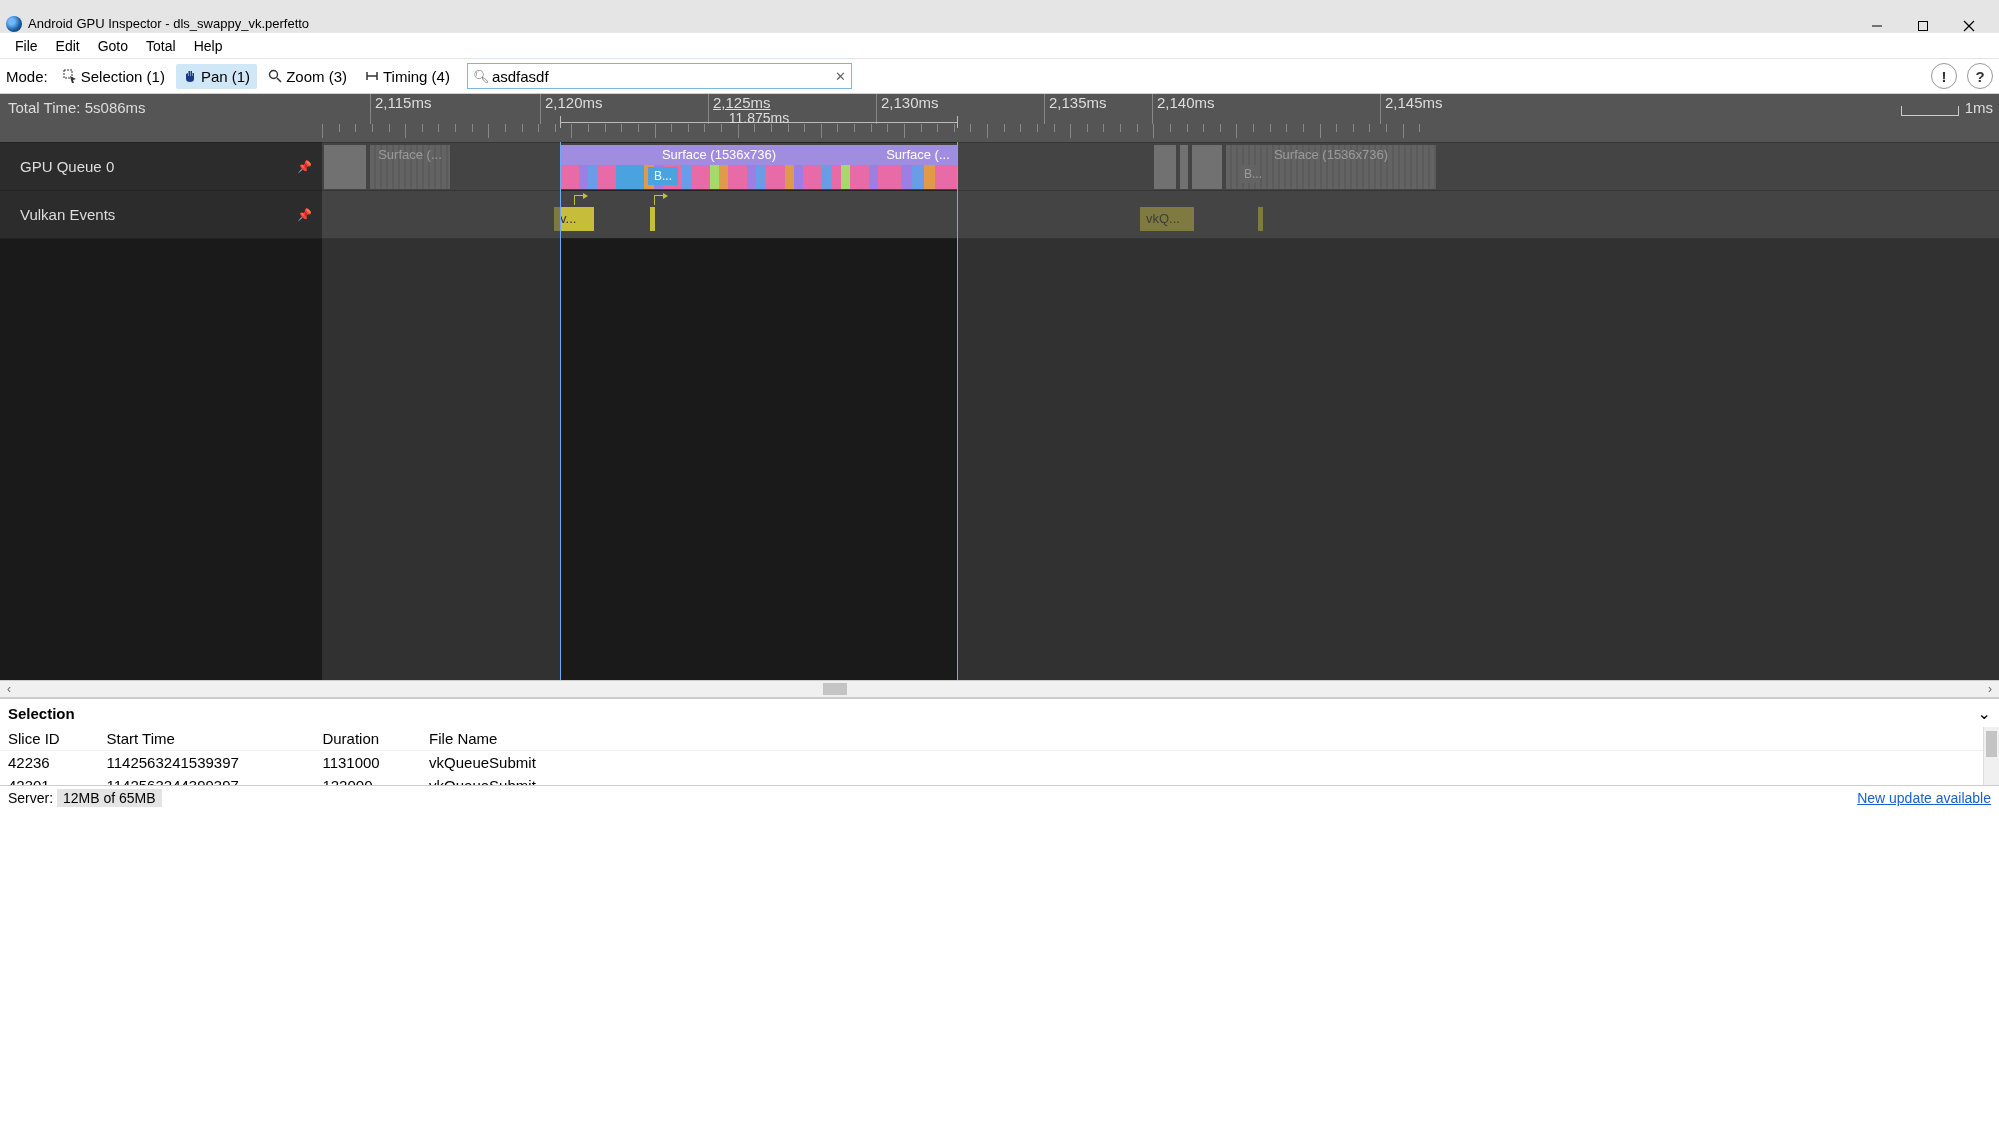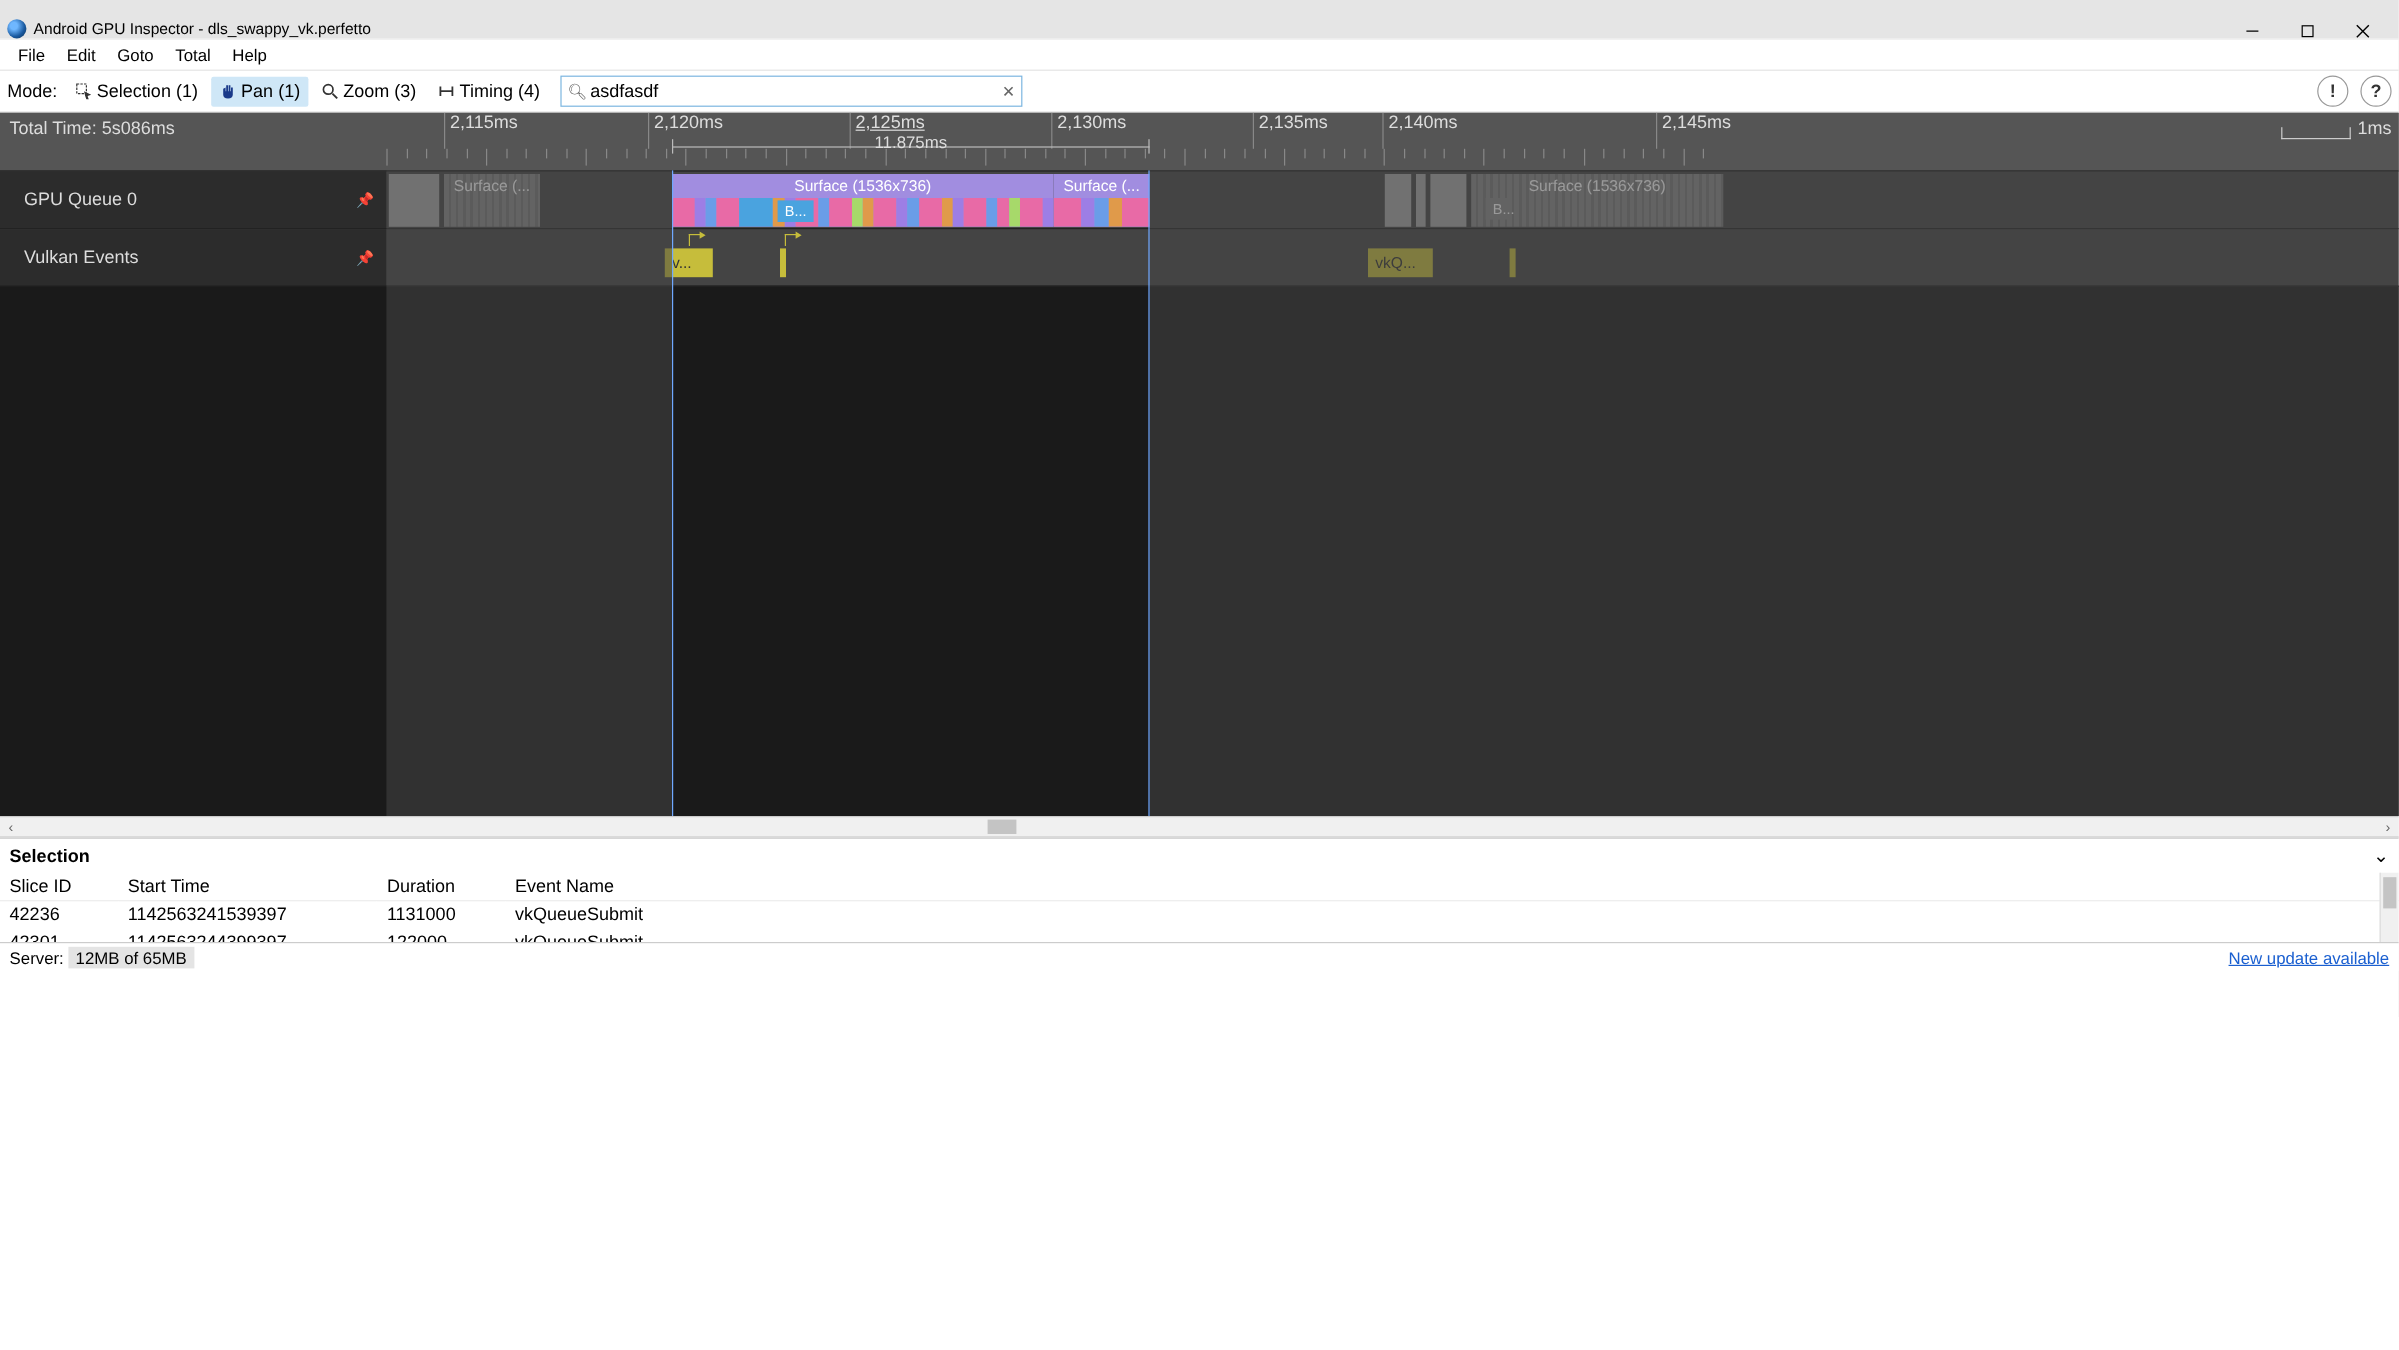--- a/index.html
+++ b/index.html
@@ -363,21 +363,21 @@
     <span>Selection</span>
     <span class="chev">⌄</span>
   </div>
   <div class="seltable-wrap">
     <table class="seltable">
       <thead>
           <tr>
         <th>Slice ID</th>
         <th>Start Time</th>
         <th>Duration</th>
-        <th>Event Name</th>
+        <th>File Name</th>
         <th style="width:70%"></th>
       </tr>
         </thead>
       <tbody>
         <tr>
           <td>42236</td>
           <td>1142563241539397</td>
           <td>1131000</td>
           <td>vkQueueSubmit</td>
           <td></td>

